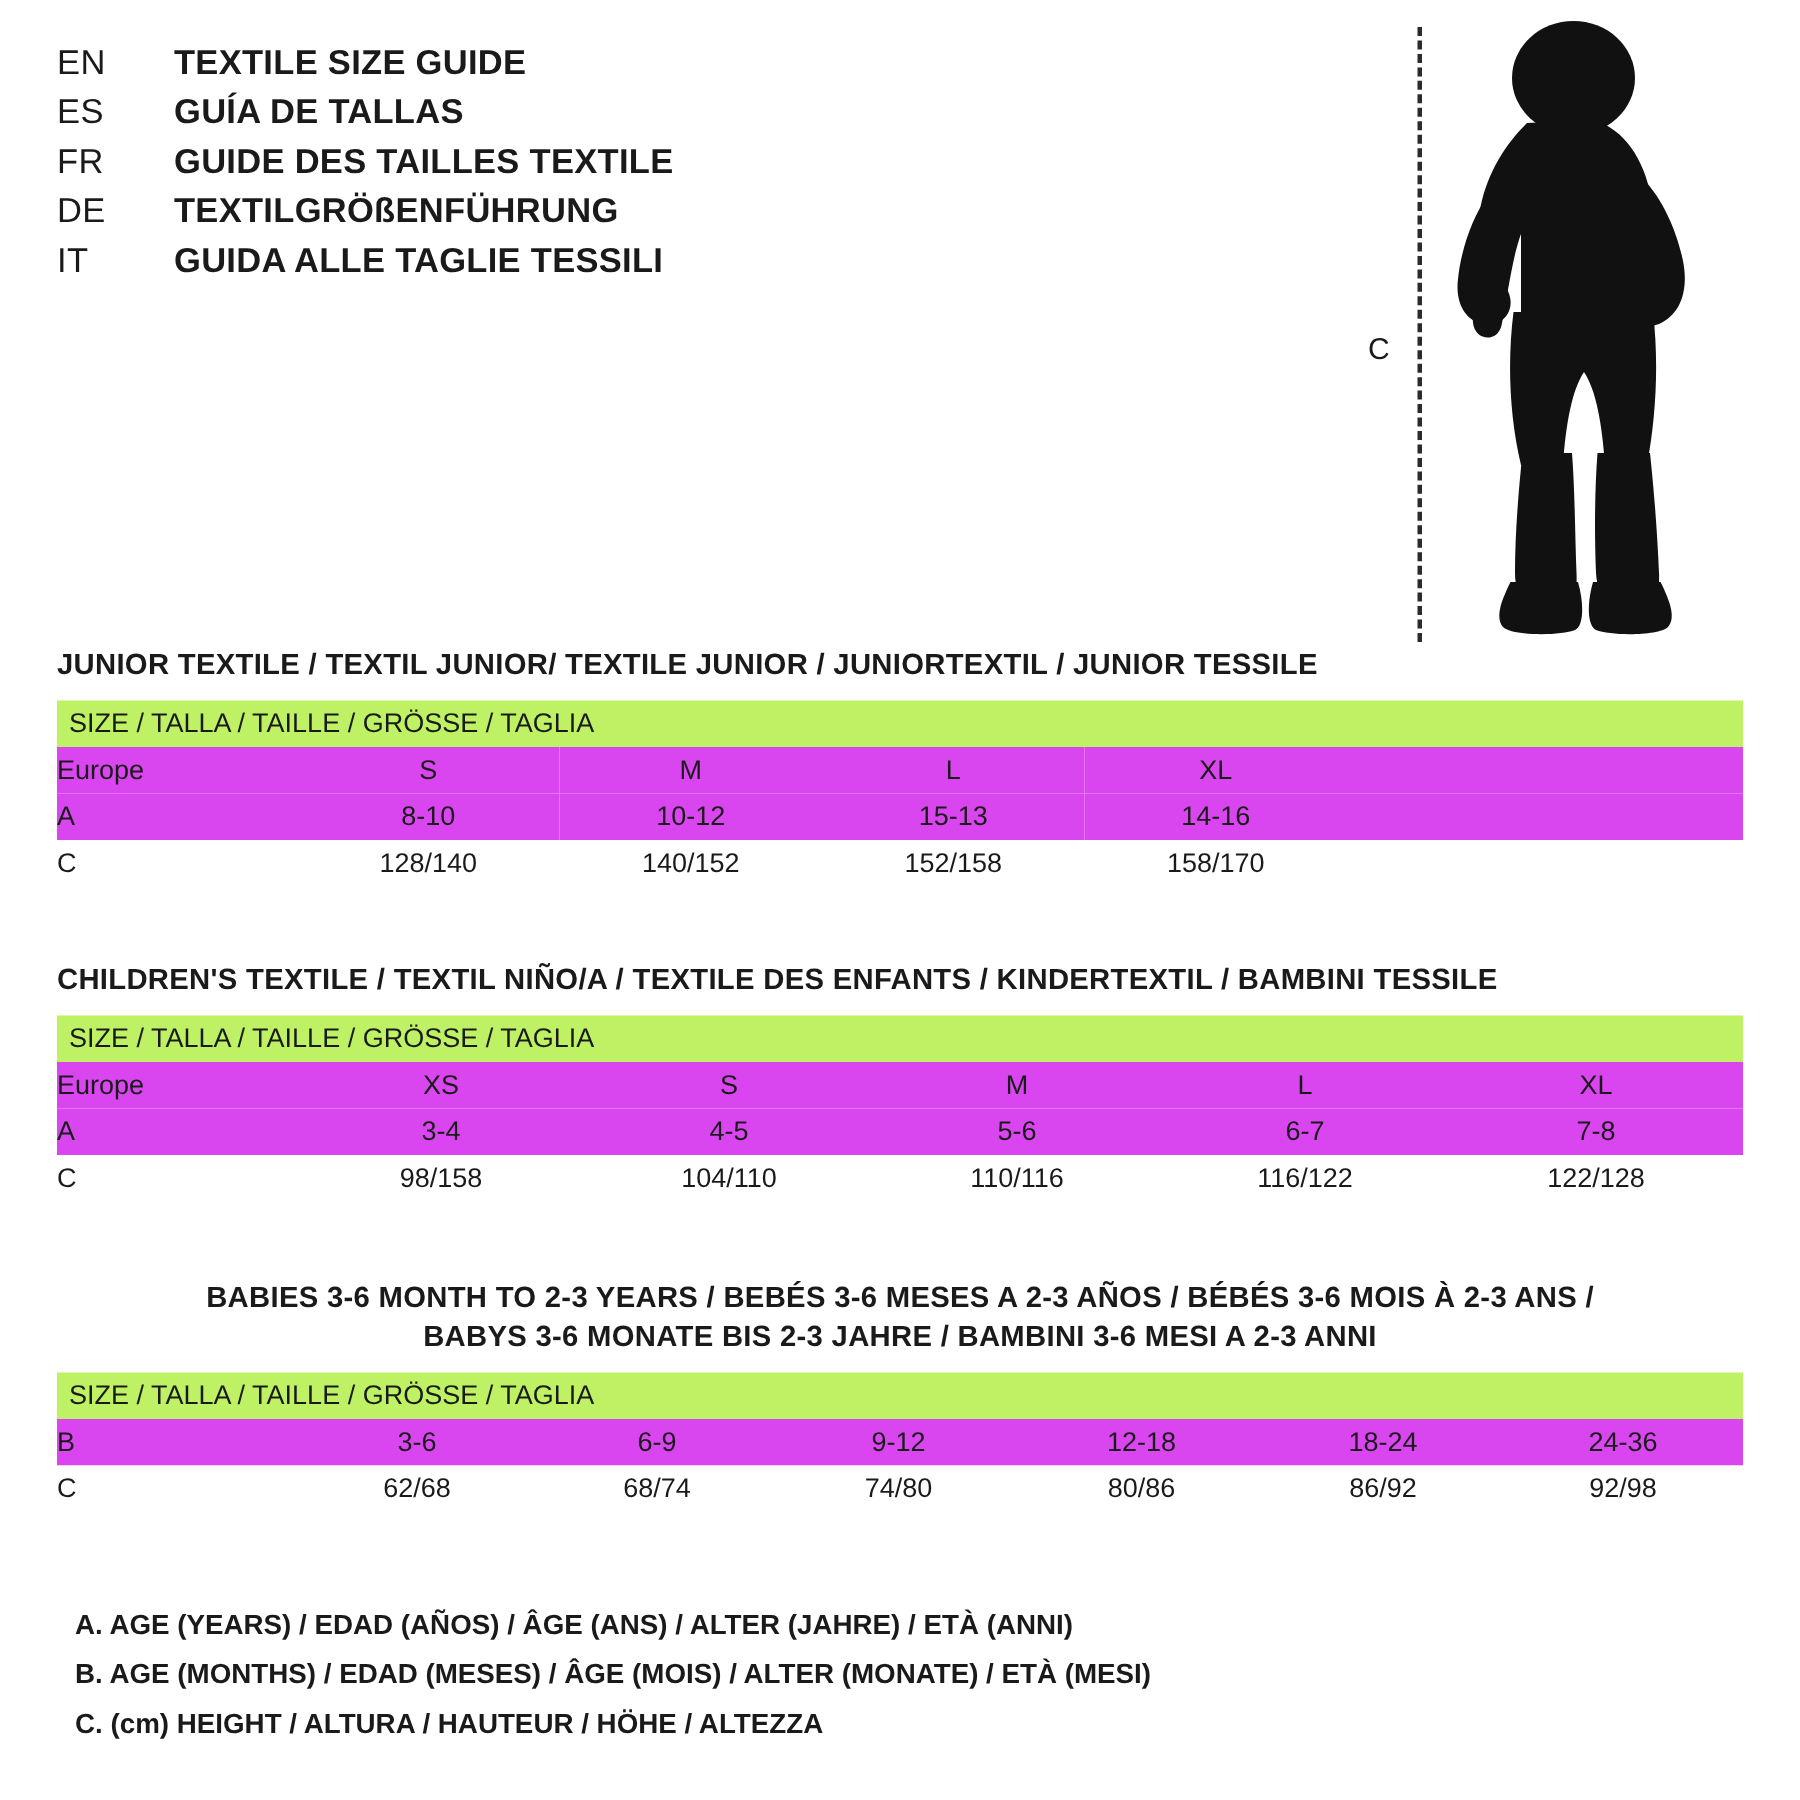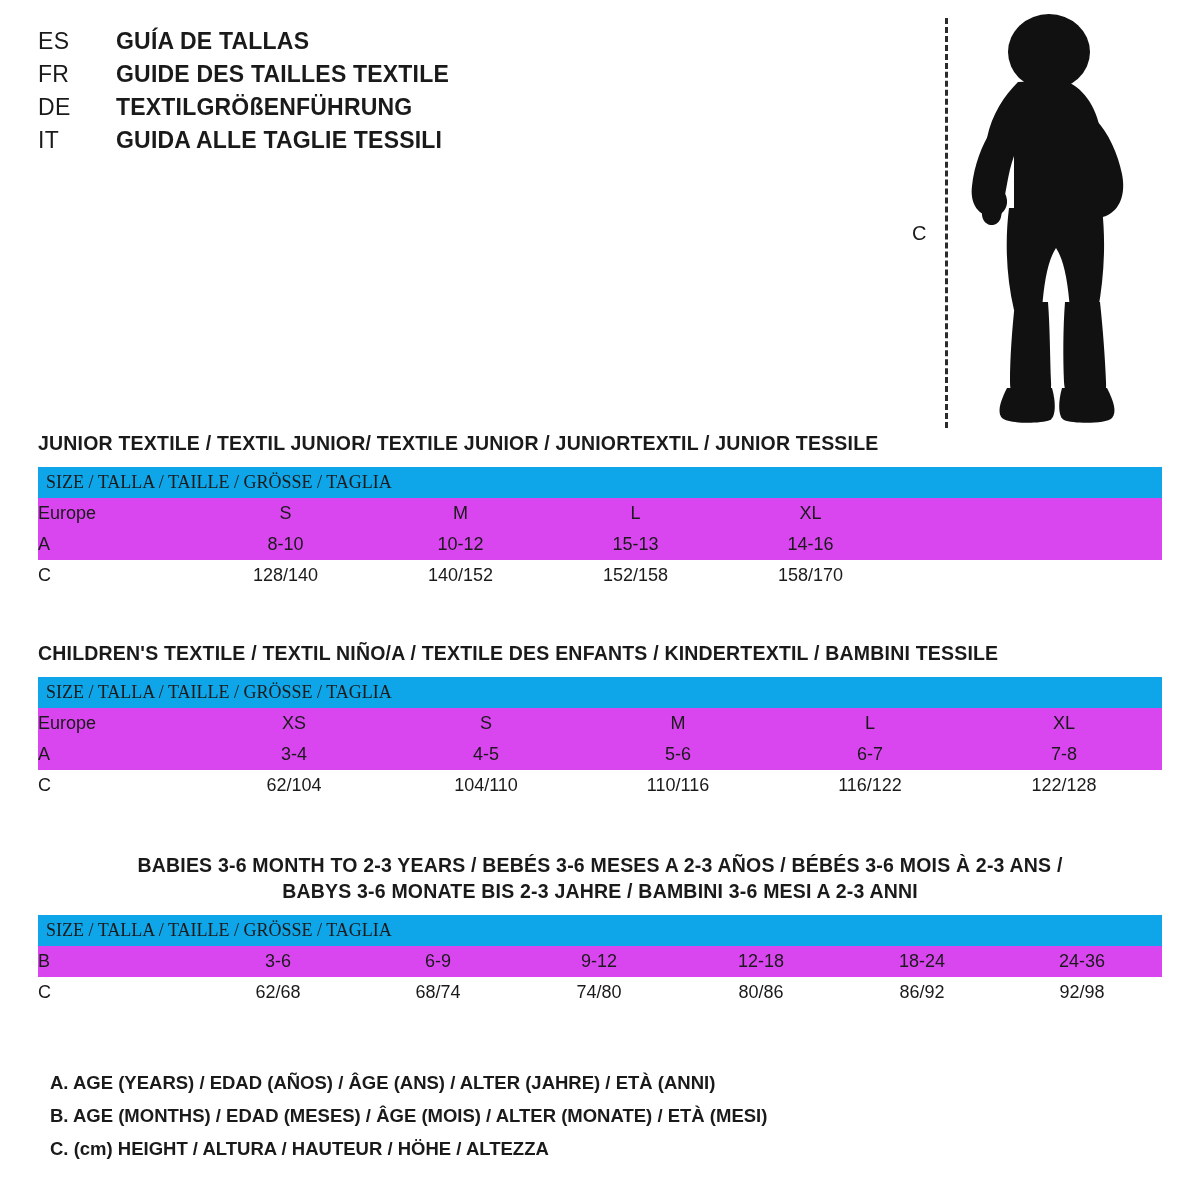--- a/index.html
+++ b/index.html
@@ -103,23 +103,22 @@
     table-layout: fixed;
   }
   table.size-table td {
     font-size: 18px;
     color: #1a1a1a;
     height: 31px;
     padding: 0;
     vertical-align: middle;
   }
   .band-head td {
-    background: #0ea5e9;
+    background: #bef264;
     font-weight: normal;
-    font-family: Liberation Serif, serif;
   }
   .band-head td.first {
     padding-left: 8px;
     font-size: 18px;
   }
   .row-light td {
     background: #ffffff;
   }
   .row-grey td {
     background: #d946ef;
@@ -150,20 +149,24 @@
   .legend-line.normal-cm {
     font-weight: bold;
   }
 </style>
 </head>
 <body>
 
 <div class="page">
 
   <div class="lang-block">
+    <div class="lang-row">
+      <div class="lang-code">EN</div>
+      <div class="lang-title">TEXTILE SIZE GUIDE</div>
+    </div>
     <div class="lang-row">
       <div class="lang-code">ES</div>
       <div class="lang-title">GUÍA DE TALLAS</div>
     </div>
     <div class="lang-row">
       <div class="lang-code">FR</div>
       <div class="lang-title">GUIDE DES TAILLES TEXTILE</div>
     </div>
     <div class="lang-row">
       <div class="lang-code">DE</div>
@@ -271,21 +274,21 @@
         <tr class="row-grey">
           <td class="label-col">A</td>
           <td class="val">3-4</td>
           <td class="val">4-5</td>
           <td class="val">5-6</td>
           <td class="val">6-7</td>
           <td class="val">7-8</td>
         </tr>
         <tr class="row-light">
           <td class="label-col">C</td>
-          <td class="val">62/104</td>
+          <td class="val">98/158</td>
           <td class="val">104/110</td>
           <td class="val">110/116</td>
           <td class="val">116/122</td>
           <td class="val">122/128</td>
         </tr>
       </tbody>
     </table>
   </div>
 
   <div class="section" style="top:852px;">

